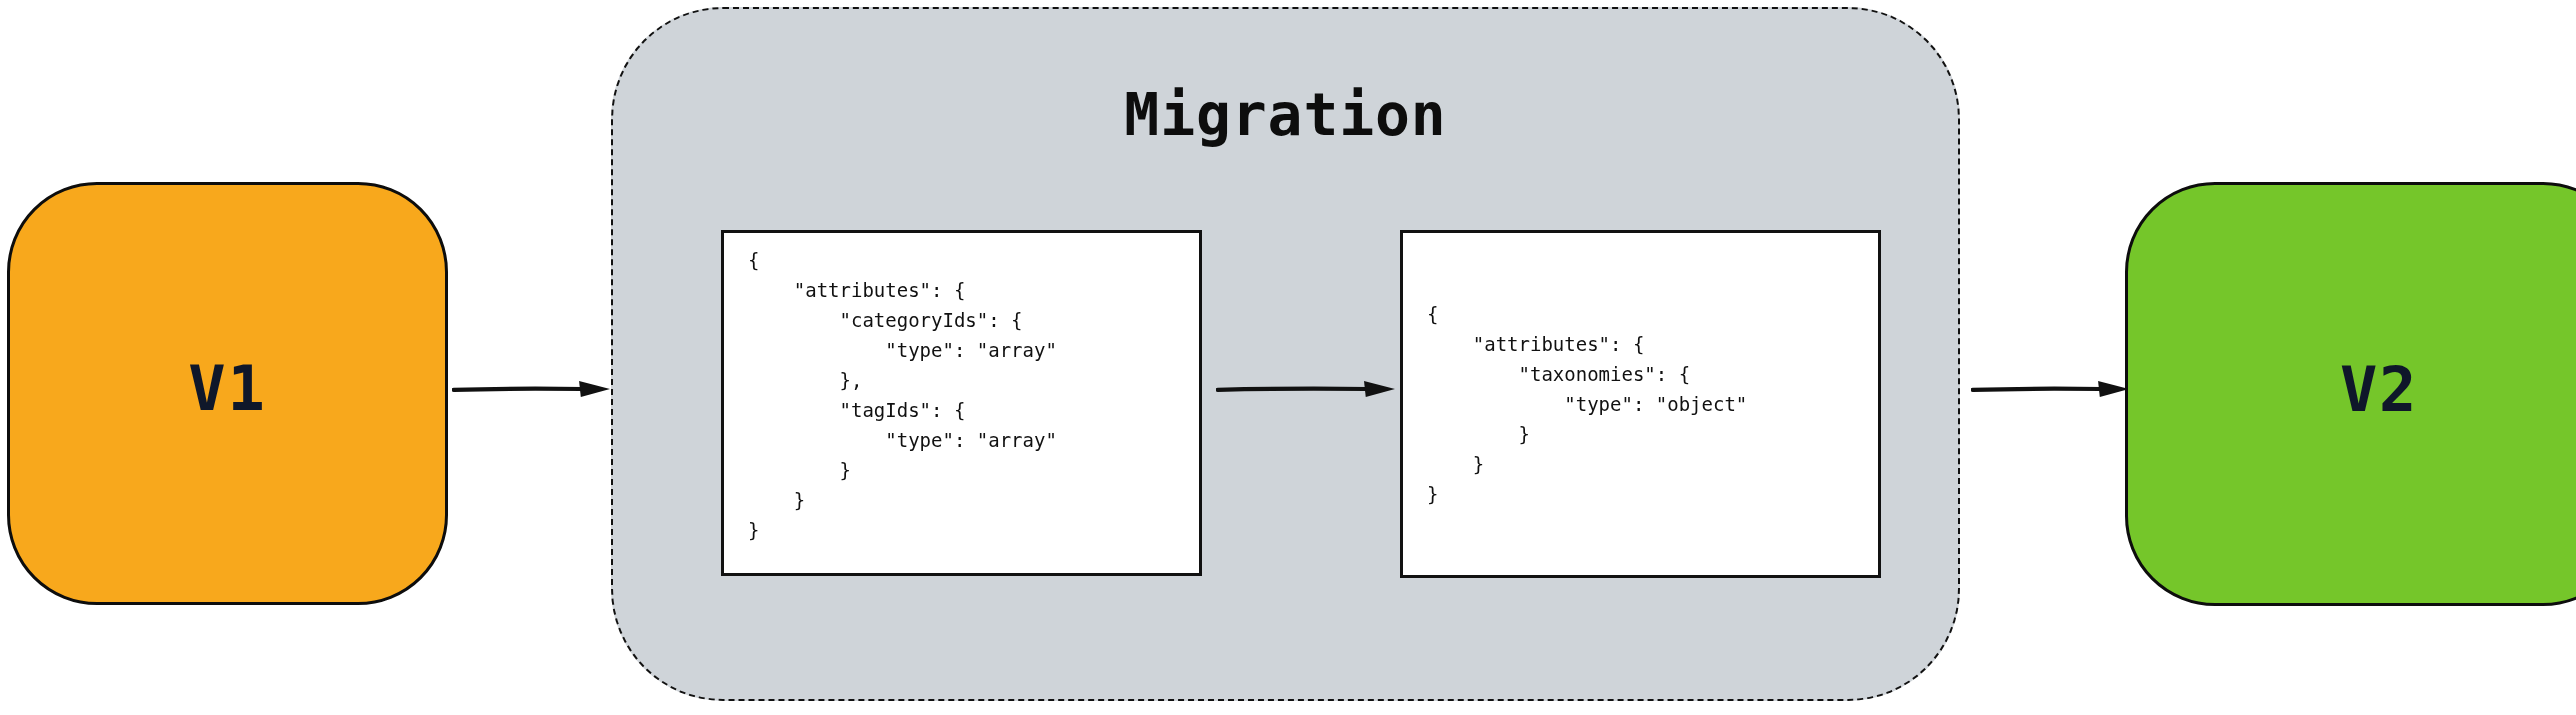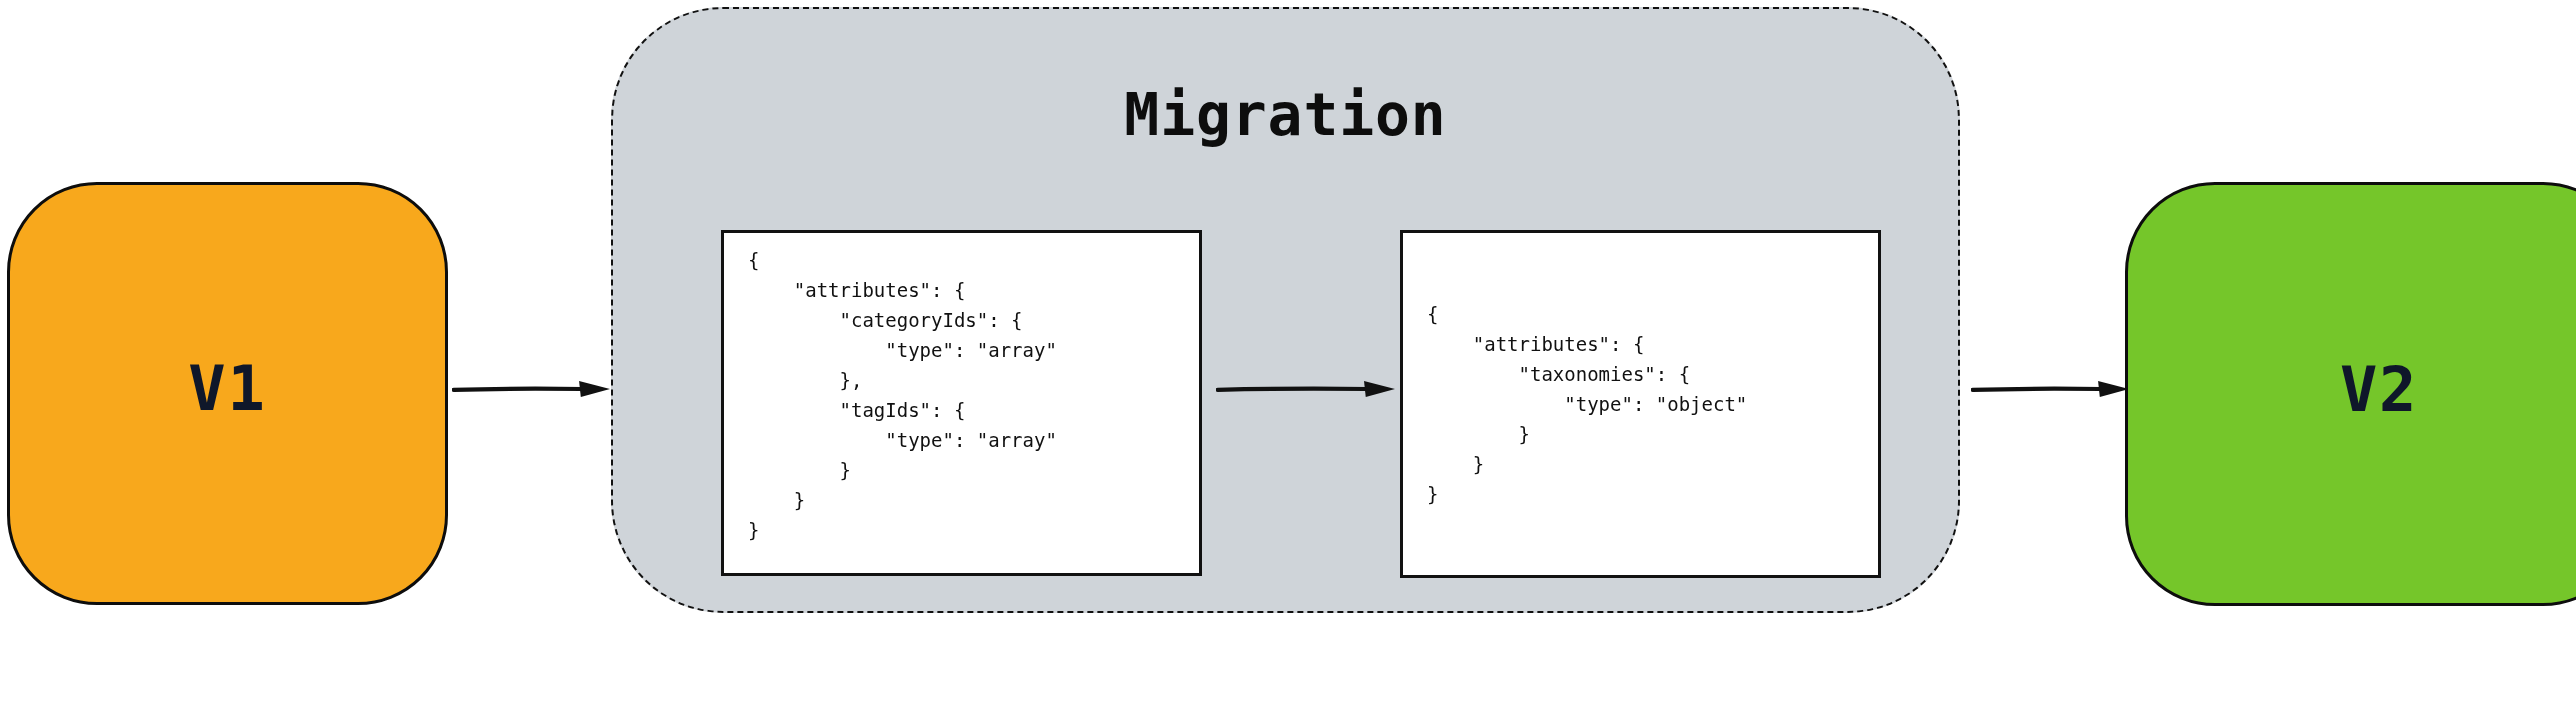--- a/index.html
+++ b/index.html
@@ -34,21 +34,21 @@
     letter-spacing: 1.7px;
     transform: translateY(-5.2px);
   }
   #v1-node { left: 6.9px;    top: 182px; width: 441px; height: 423px; }
   #v2-node { left: 2125px; top: 182px; width: 508px; height: 424px; }
 
   
   .migration-container {
     position: absolute;
     left: 611px; top: 6.9px;
-    width: 1349px; height: 606px;
+    width: 1349px; height: 694px;
     border: 2.6px dashed #111111;
     border-radius: 112px;
     box-sizing: border-box;
   }
   .migration-title {
     position: absolute;
     left: 0; right: 0;
     top: 72px;
     text-align: center;
     font-size: 58px;

